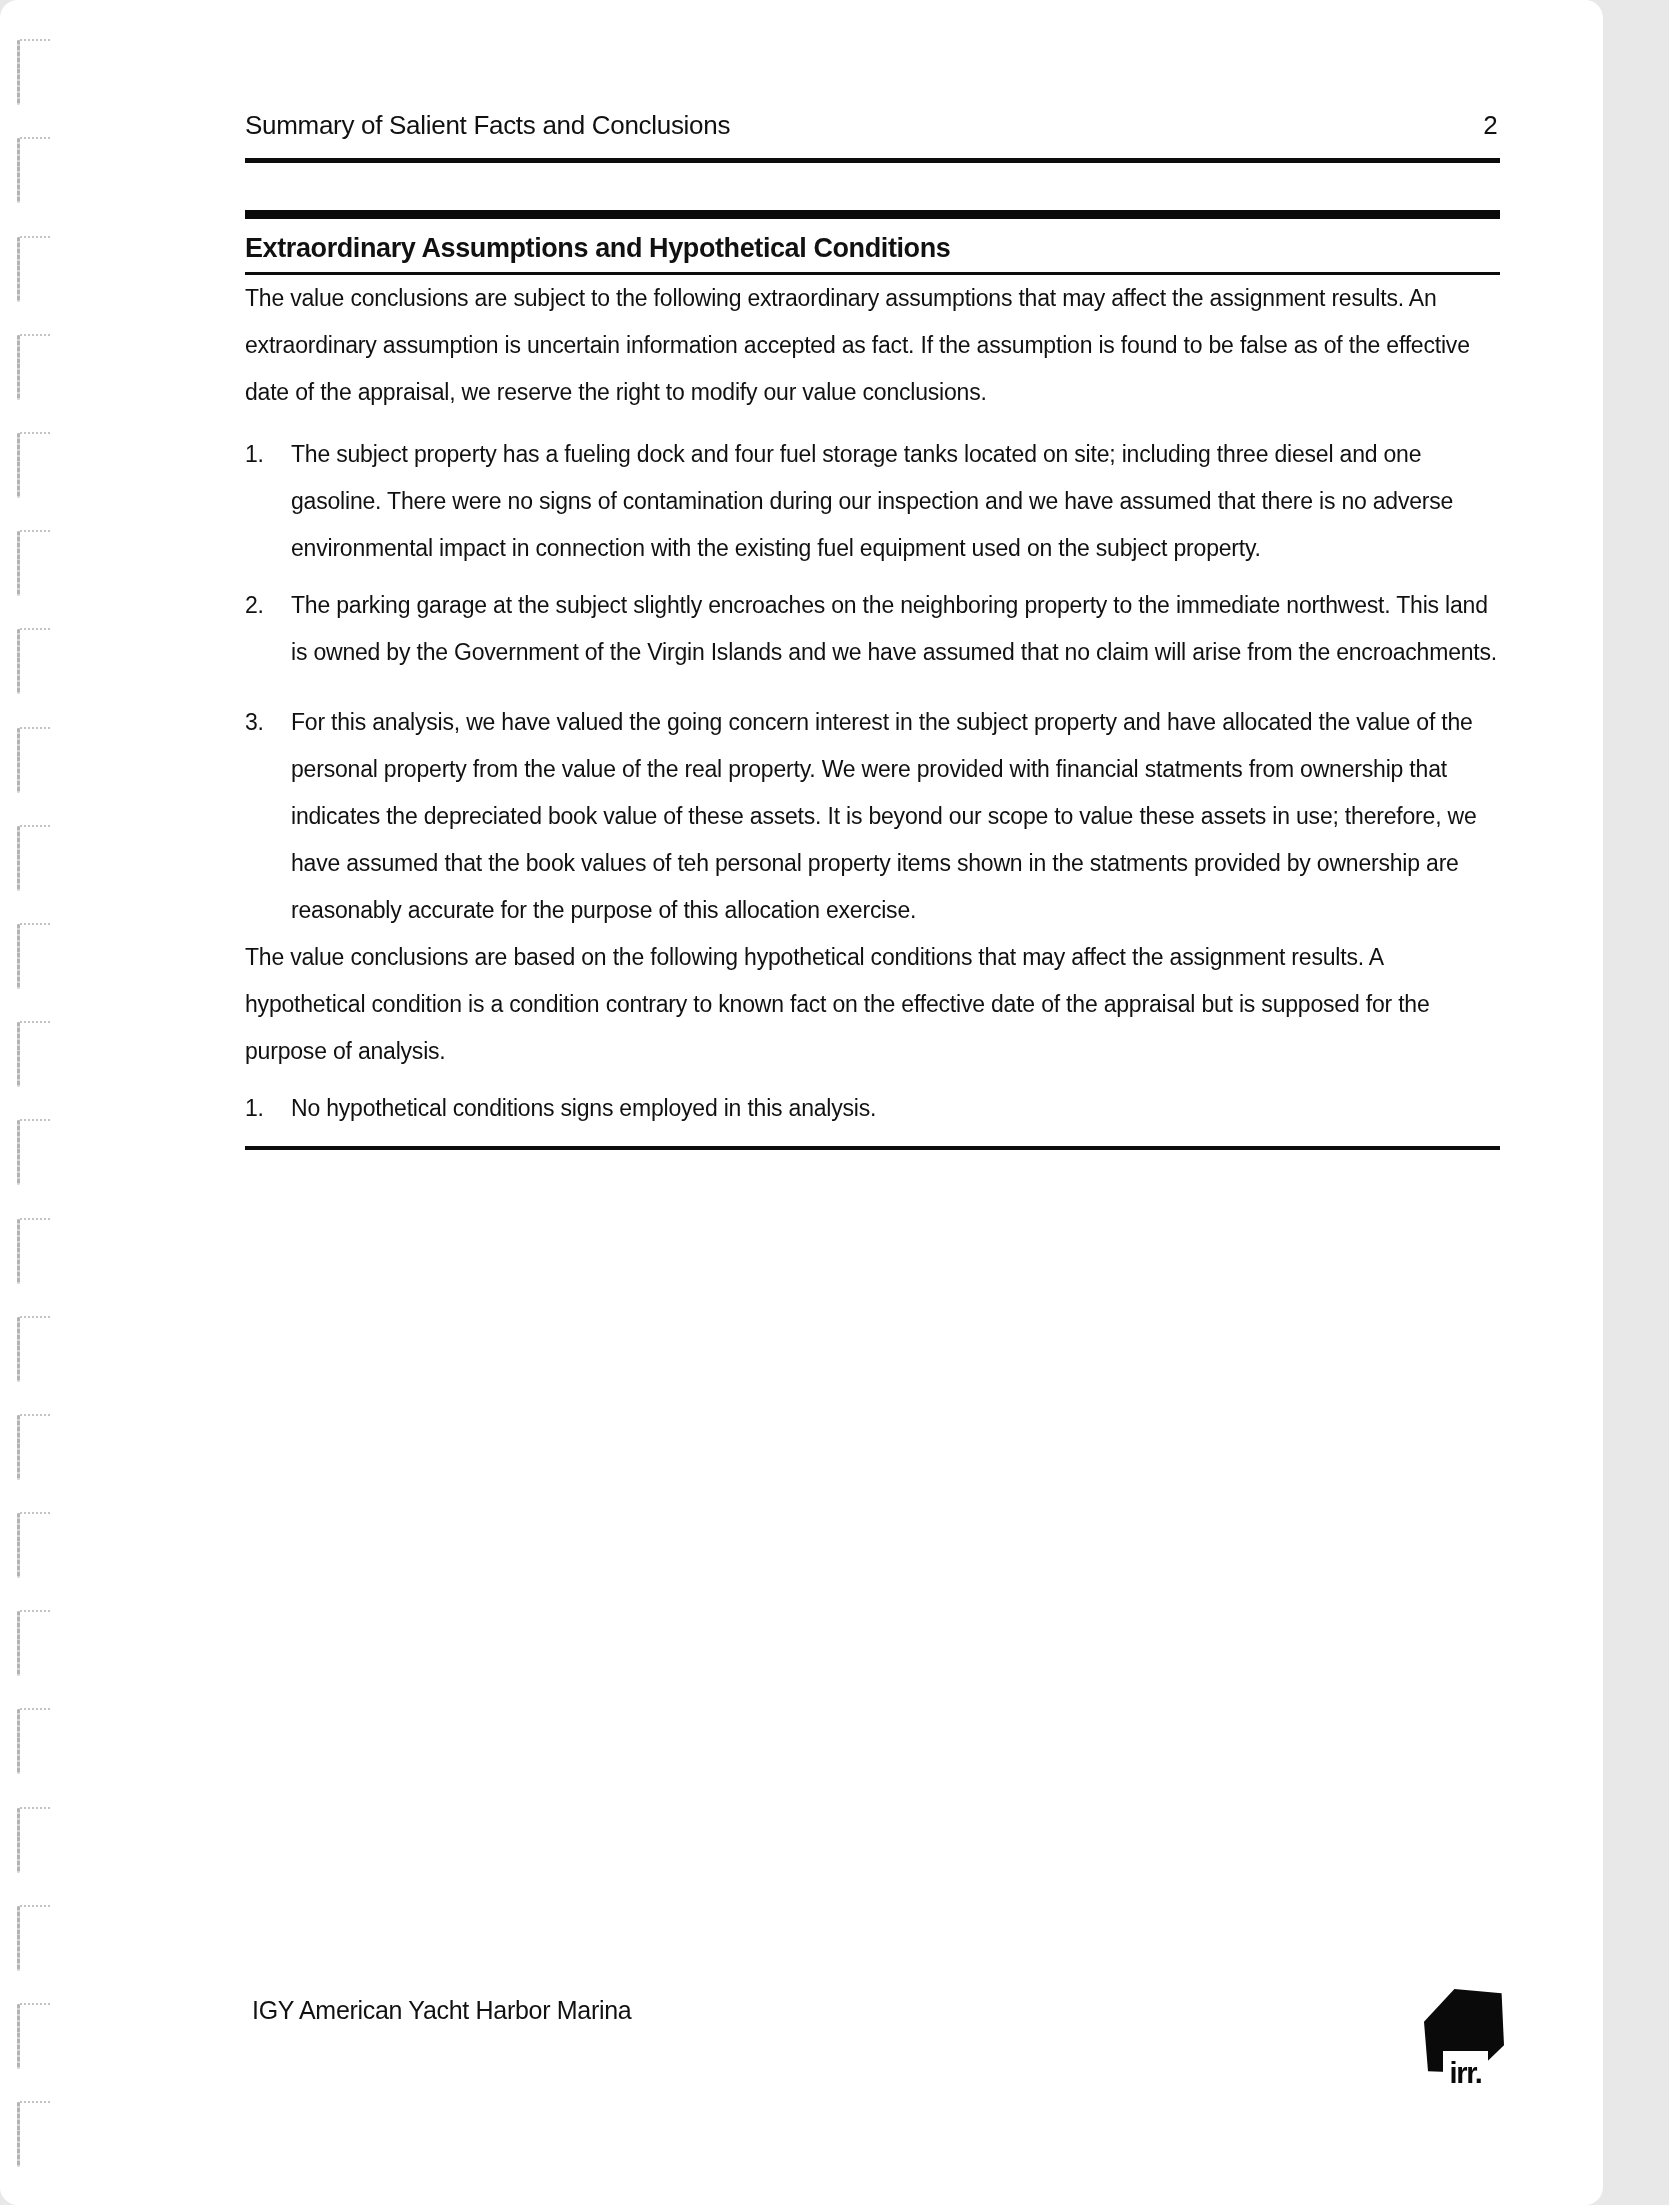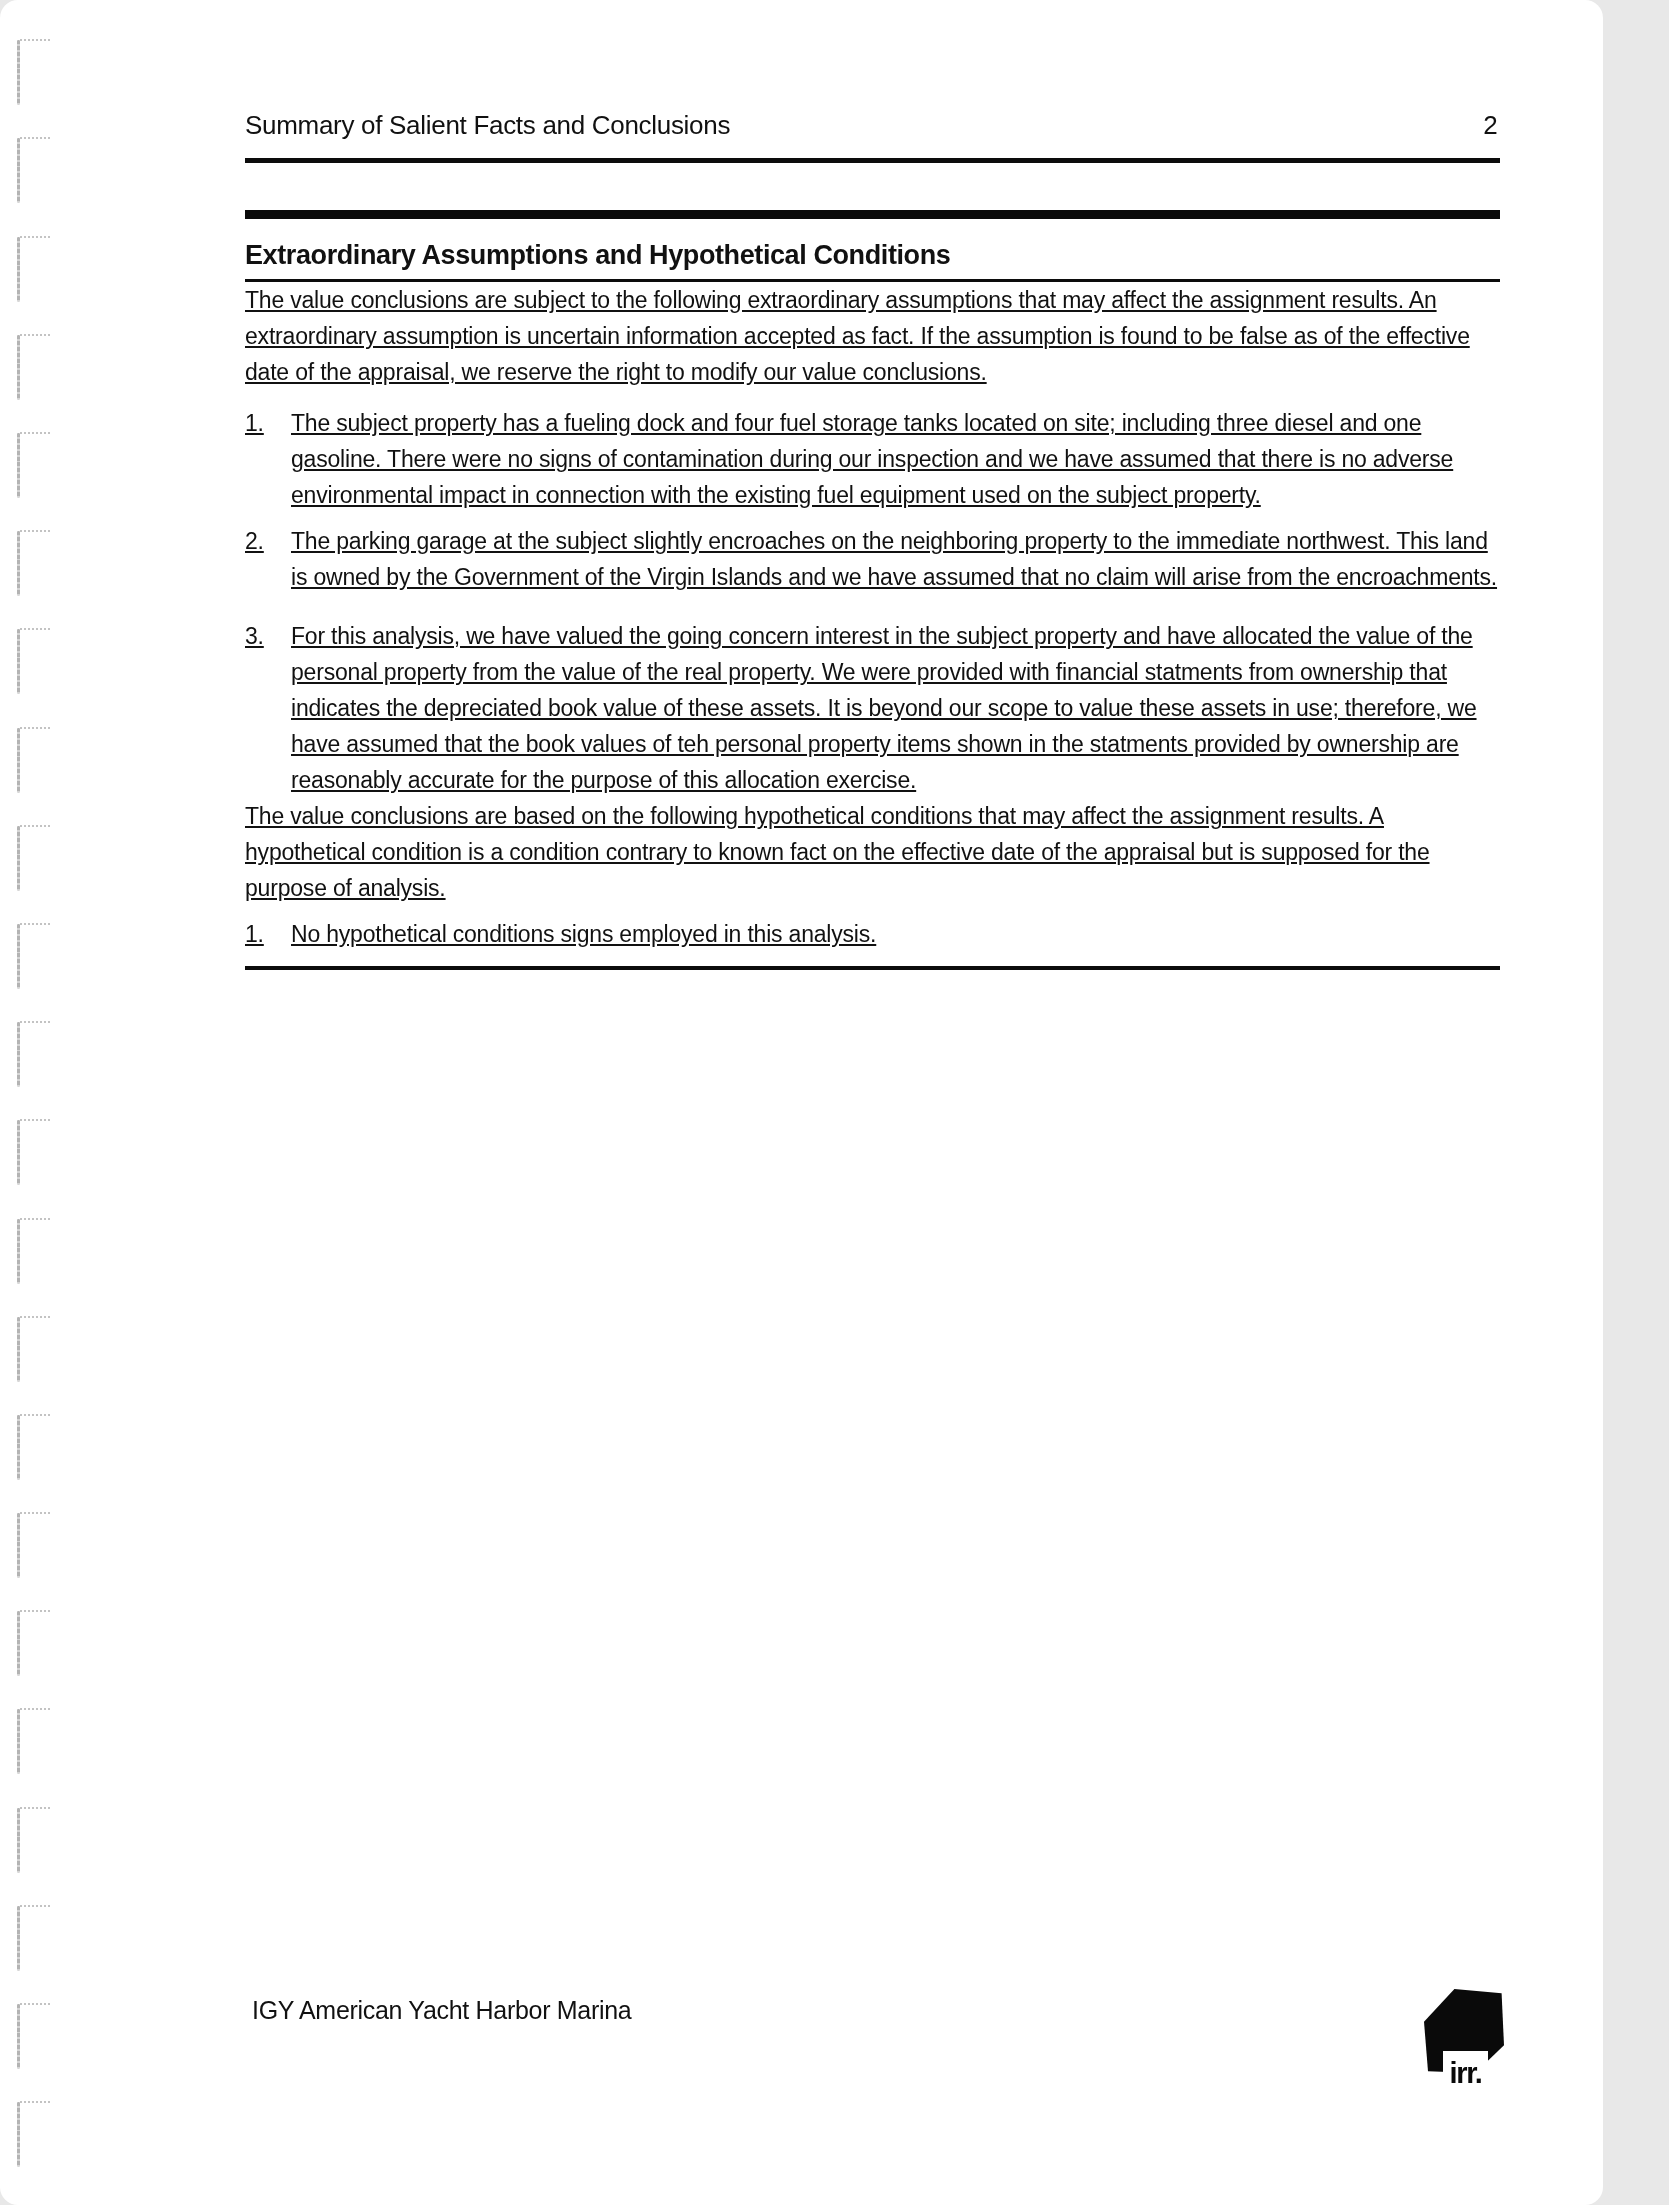--- a/index.html
+++ b/index.html
@@ -40,28 +40,28 @@
     justify-content: space-between;
     align-items: baseline;
     font-size: 26px;
     letter-spacing: -0.3px;
     padding-right: 2.6px;
   }
   .header-rule { margin-top: 17px; height: 4.6px; background: #0c0c0c; }
 
   .section-bar { margin-top: 47px; height: 9.2px; background: #0a0a0a; }
   .section-title {
-    margin-top: 21px;
+    margin-top: 14px;
     font-size: 27px;
     font-weight: bold;
     letter-spacing: -0.4px;
   }
   .section-thin-rule { margin-top: 7.9px; height: 3.3px; background: #0c0c0c; }
 
-  .body-text { font-size: 23px; line-height: 36px; letter-spacing: -0.2px; text-decoration: underline; }
+  .body-text { font-size: 23px; line-height: 47px; letter-spacing: -0.2px; }
   p.body-text { margin: 0; }
   .intro { margin-top: 9.8px; }
   .num-item { display: flex; }
   .num-item .num { width: 46px; flex: 0 0 46px; }
   .num-item .txt { flex: 1; }
   .item-1 { margin-top: 15px; }
   .item-2 { margin-top: 9.8px; }
   .item-3 { margin-top: 23.6px; }
   .hypo-intro { margin-top: 15.7px; }
   .hypo-item { margin-top: 9.8px; }

